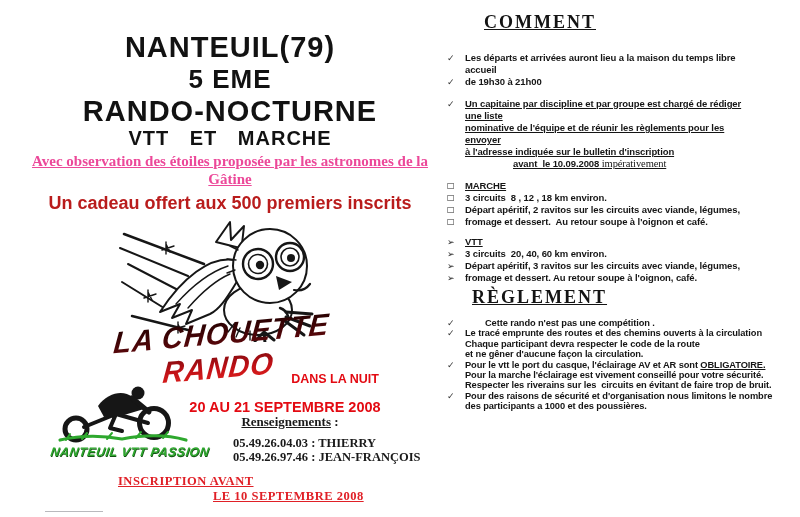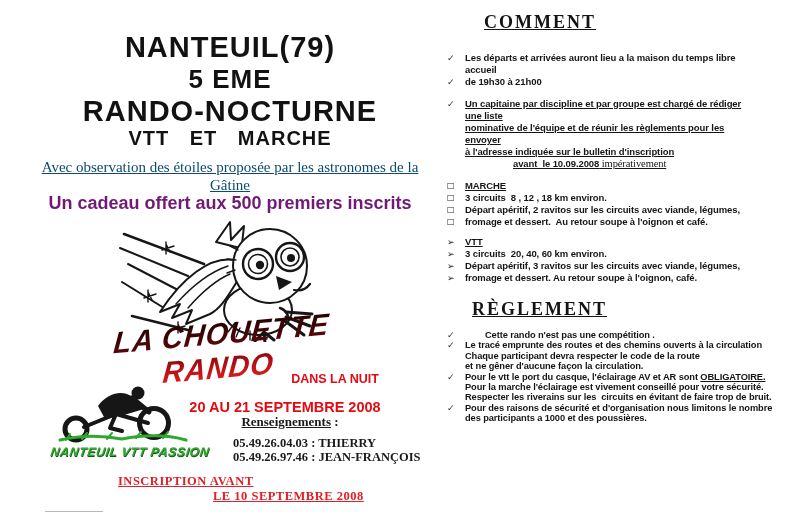--- a/index.html
+++ b/index.html
@@ -6,25 +6,25 @@
   .page{position:relative;width:800px;height:517px;background:#ffffff;overflow:hidden;
         font-family:"Liberation Sans",sans-serif;color:#141414;}
 
   
   .lt{position:absolute;left:30px;width:400px;text-align:center;font-weight:bold;
       font-family:"Liberation Sans",sans-serif;letter-spacing:1px;color:#121212;}
   .t1{top:31px;font-size:29px;}
   .t2{top:64px;font-size:26px;}
   .t3{top:95px;font-size:29px;}
   .t4{top:127px;font-size:20px;word-spacing:14px;}
-  .subtitle{position:absolute;left:30px;top:158px;width:400px;text-align:center;
-      font-family:"Liberation Serif",serif;font-size:15px;line-height:18px;color:#0c4a6e;}
+  .subtitle{position:absolute;left:30px;top:152px;width:400px;text-align:center;
+      font-family:"Liberation Serif",serif;font-size:15px;line-height:18px;color:#ec4899;font-weight:bold;}
   .u{text-decoration:underline;}
   .gift{position:absolute;left:30px;top:193px;width:400px;text-align:center;
-      font-weight:bold;font-size:18px;color:#701a75;}
+      font-weight:bold;font-size:18px;color:#b91c1c;}
 
   .owl{position:absolute;left:118px;top:220px;width:240px;height:122px;}
 
   .logo{position:absolute;left:72px;top:330px;width:300px;text-align:center;
       font-weight:900;font-style:italic;font-size:30px;letter-spacing:1px;
       font-family:"Liberation Sans",sans-serif;color:#8d0a0a;
       transform:rotate(-5deg) skewX(-10deg) scaleX(0.97);transform-origin:left bottom;
       background:linear-gradient(180deg,#1d0000 0%,#57070a 40%,#c01016 75%,#e42420 100%);
       -webkit-background-clip:text;background-clip:text;-webkit-text-fill-color:transparent;
       text-shadow:none;}
@@ -48,21 +48,21 @@
   .insc{position:absolute;font-family:"Liberation Serif",serif;font-weight:bold;
       color:#e02027;text-decoration:underline;font-size:12.5px;letter-spacing:0.5px;}
   .i1{left:118px;top:474px;}
   .i2{left:213px;top:489px;}
   .scanline{position:absolute;left:45px;top:511px;width:58px;height:1px;background:#b9b9bd;}
 
   
   .rcol{position:absolute;left:440px;top:0;width:356px;padding-top:12px;}
   .rhead{font-family:"Liberation Serif",serif;font-weight:bold;font-size:18px;
       letter-spacing:2px;text-decoration:underline;color:#141414;margin:0 0 19px 44px;}
-  .rhead2{margin:15px 0 10px 32px;}
+  .rhead2{margin:3px 0 10px 32px;}
   .row{display:flex;align-items:flex-start;line-height:12px;}
   .row.tight{line-height:10.4px;}
   .blt{flex:0 0 25px;padding-left:7px;box-sizing:border-box;
       font-family:"DejaVu Sans",sans-serif;font-size:9px;color:#333;font-weight:normal;}
   .blt.sq{font-size:8px;color:#222;}
   .blt.ar{font-size:9px;color:#222;}
   .txt{font-size:9.5px;font-weight:bold;color:#151515;white-space:pre-wrap;
       font-family:"Liberation Sans",sans-serif;letter-spacing:-0.1px;}
   .tight .txt{font-size:9.3px;}
   .serifword{font-family:"Liberation Serif",serif;font-weight:normal;font-size:10.5px;}

